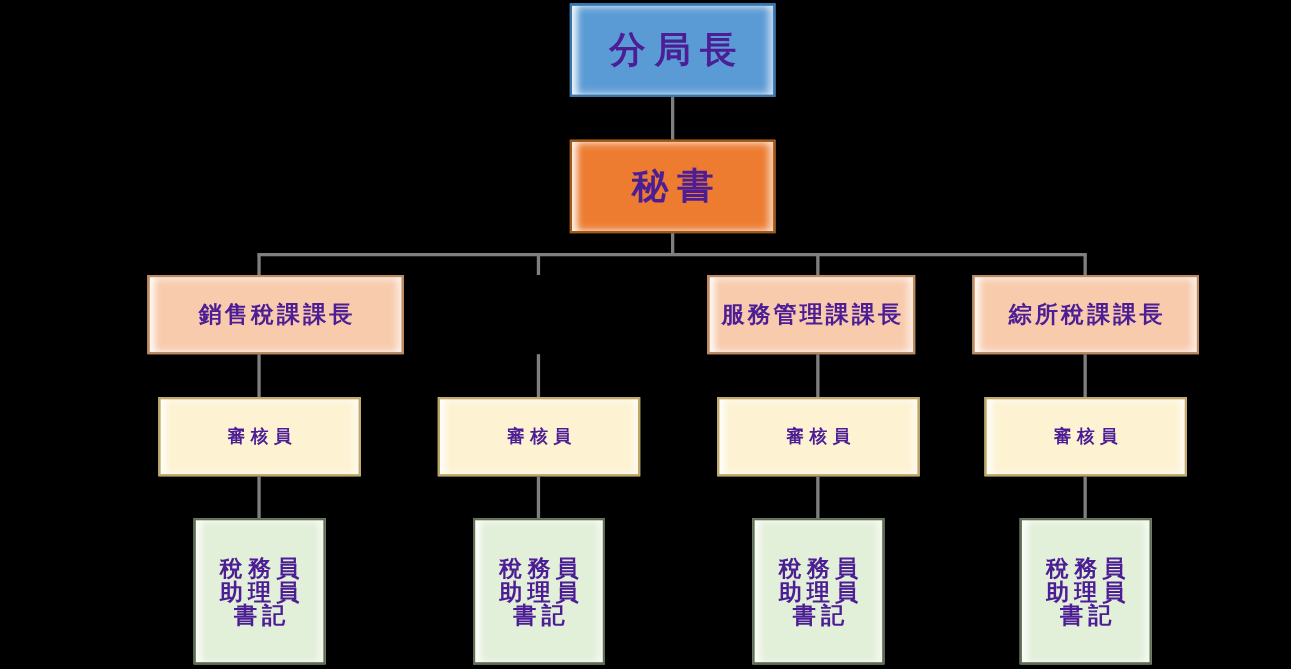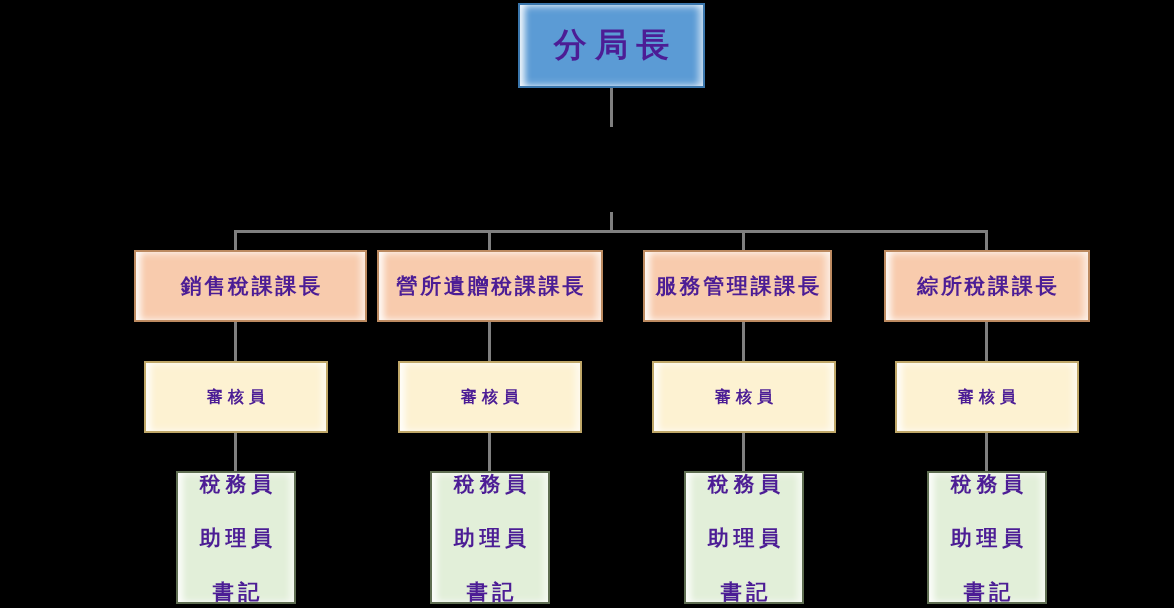--- a/index.html
+++ b/index.html
@@ -29,47 +29,47 @@
       inset 0 6px 7px -3px rgba(255,255,255,0.40),
       inset 0 -6px 7px -3px rgba(255,255,255,0.30);
   }
   .lv1 { background: #5B9BD5; border: 2px solid #3A76AC; font-size: 33px; letter-spacing: .25em; padding-left: .25em; }
   .lv2 { background: #ED7C31; border: 2px solid #9C5A1E; font-size: 33px; letter-spacing: .25em; padding-left: .25em; }
   .lv3 { background: #F8CBAD; border: 2px solid #BC8A60; font-size: 21px; letter-spacing: .13em; padding-left: .13em; }
   .lv4 { background: #FDF2D2; border: 2px solid #BFA768; font-size: 16px; letter-spacing: .32em; padding-left: .32em; }
   .lv5 {
     background: #E2EFD9; border: 2px solid #5F6E52;
     font-size: 21px; letter-spacing: .22em;
-    flex-direction: column; justify-content: space-between;
+    flex-direction: column; justify-content: center;
     white-space: normal;
   }
   .lv5 span { padding-left: .22em; line-height: 1; }
   .line { position: absolute; background: #7F7F7F; }
 </style>
 </head>
 <body>
 
 <div class="canvas">
 
   <div class="box bevel lv1" style="left:518px; top:3px; width:187px; height:85px;">分局長</div>
 
   <div class="line" style="left:610px; top:88px; width:3px; height:39px;"></div>
 
+  <div class="box bevel lv2" style="left:518px; top:127px; width:187px; height:85px;">秘書</div>
 
   <div class="line" style="left:610px; top:212px; width:3px; height:19px;"></div>
 
   <div class="line" style="left:234px; top:230px; width:754px; height:3px;"></div>
 
   <div class="line" style="left:234px; top:232px; width:3px; height:18px;"></div>
   <div class="line" style="left:488px; top:232px; width:3px; height:18px;"></div>
   <div class="line" style="left:742px; top:232px; width:3px; height:18px;"></div>
   <div class="line" style="left:985px; top:232px; width:3px; height:18px;"></div>
 
   <div class="box bevel lv3" style="left:134px; top:250px; width:233px; height:72px;">銷售稅課課長</div>
-  <div class="box bevel lv3" style="left:377px; top:250px; width:226px; height:72px;">營所遺贈稅課課長</div>
   <div class="box bevel lv3" style="left:643px; top:250px; width:189px; height:72px;">服務管理課課長</div>
   <div class="box bevel lv3" style="left:884px; top:250px; width:206px; height:72px;">綜所稅課課長</div>
 
   <div class="line" style="left:234px; top:322px; width:3px; height:39px;"></div>
   <div class="line" style="left:488px; top:322px; width:3px; height:39px;"></div>
   <div class="line" style="left:742px; top:322px; width:3px; height:39px;"></div>
   <div class="line" style="left:985px; top:322px; width:3px; height:39px;"></div>
 
   <div class="box bevel lv4" style="left:144px; top:361px; width:184px; height:72px;">審核員</div>
   <div class="box bevel lv4" style="left:398px; top:361px; width:184px; height:72px;">審核員</div>

